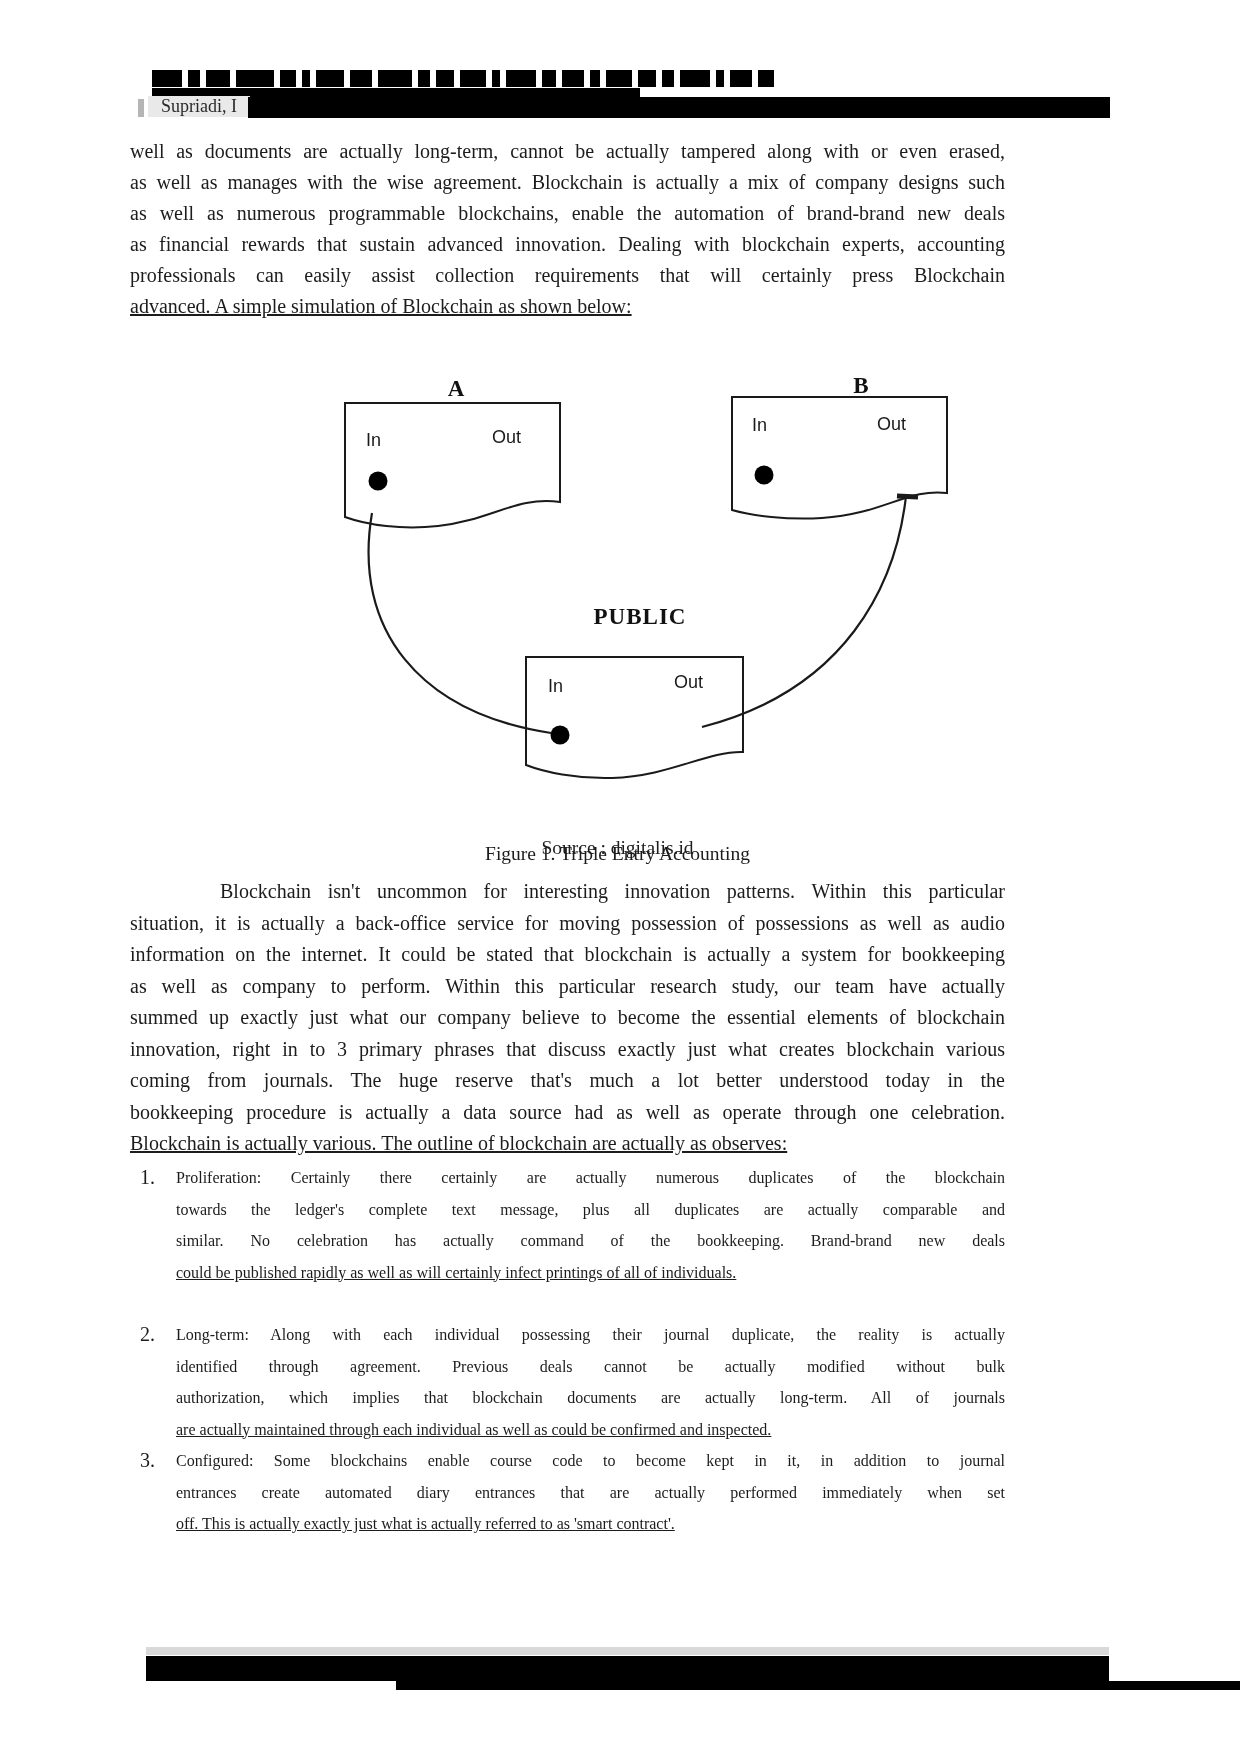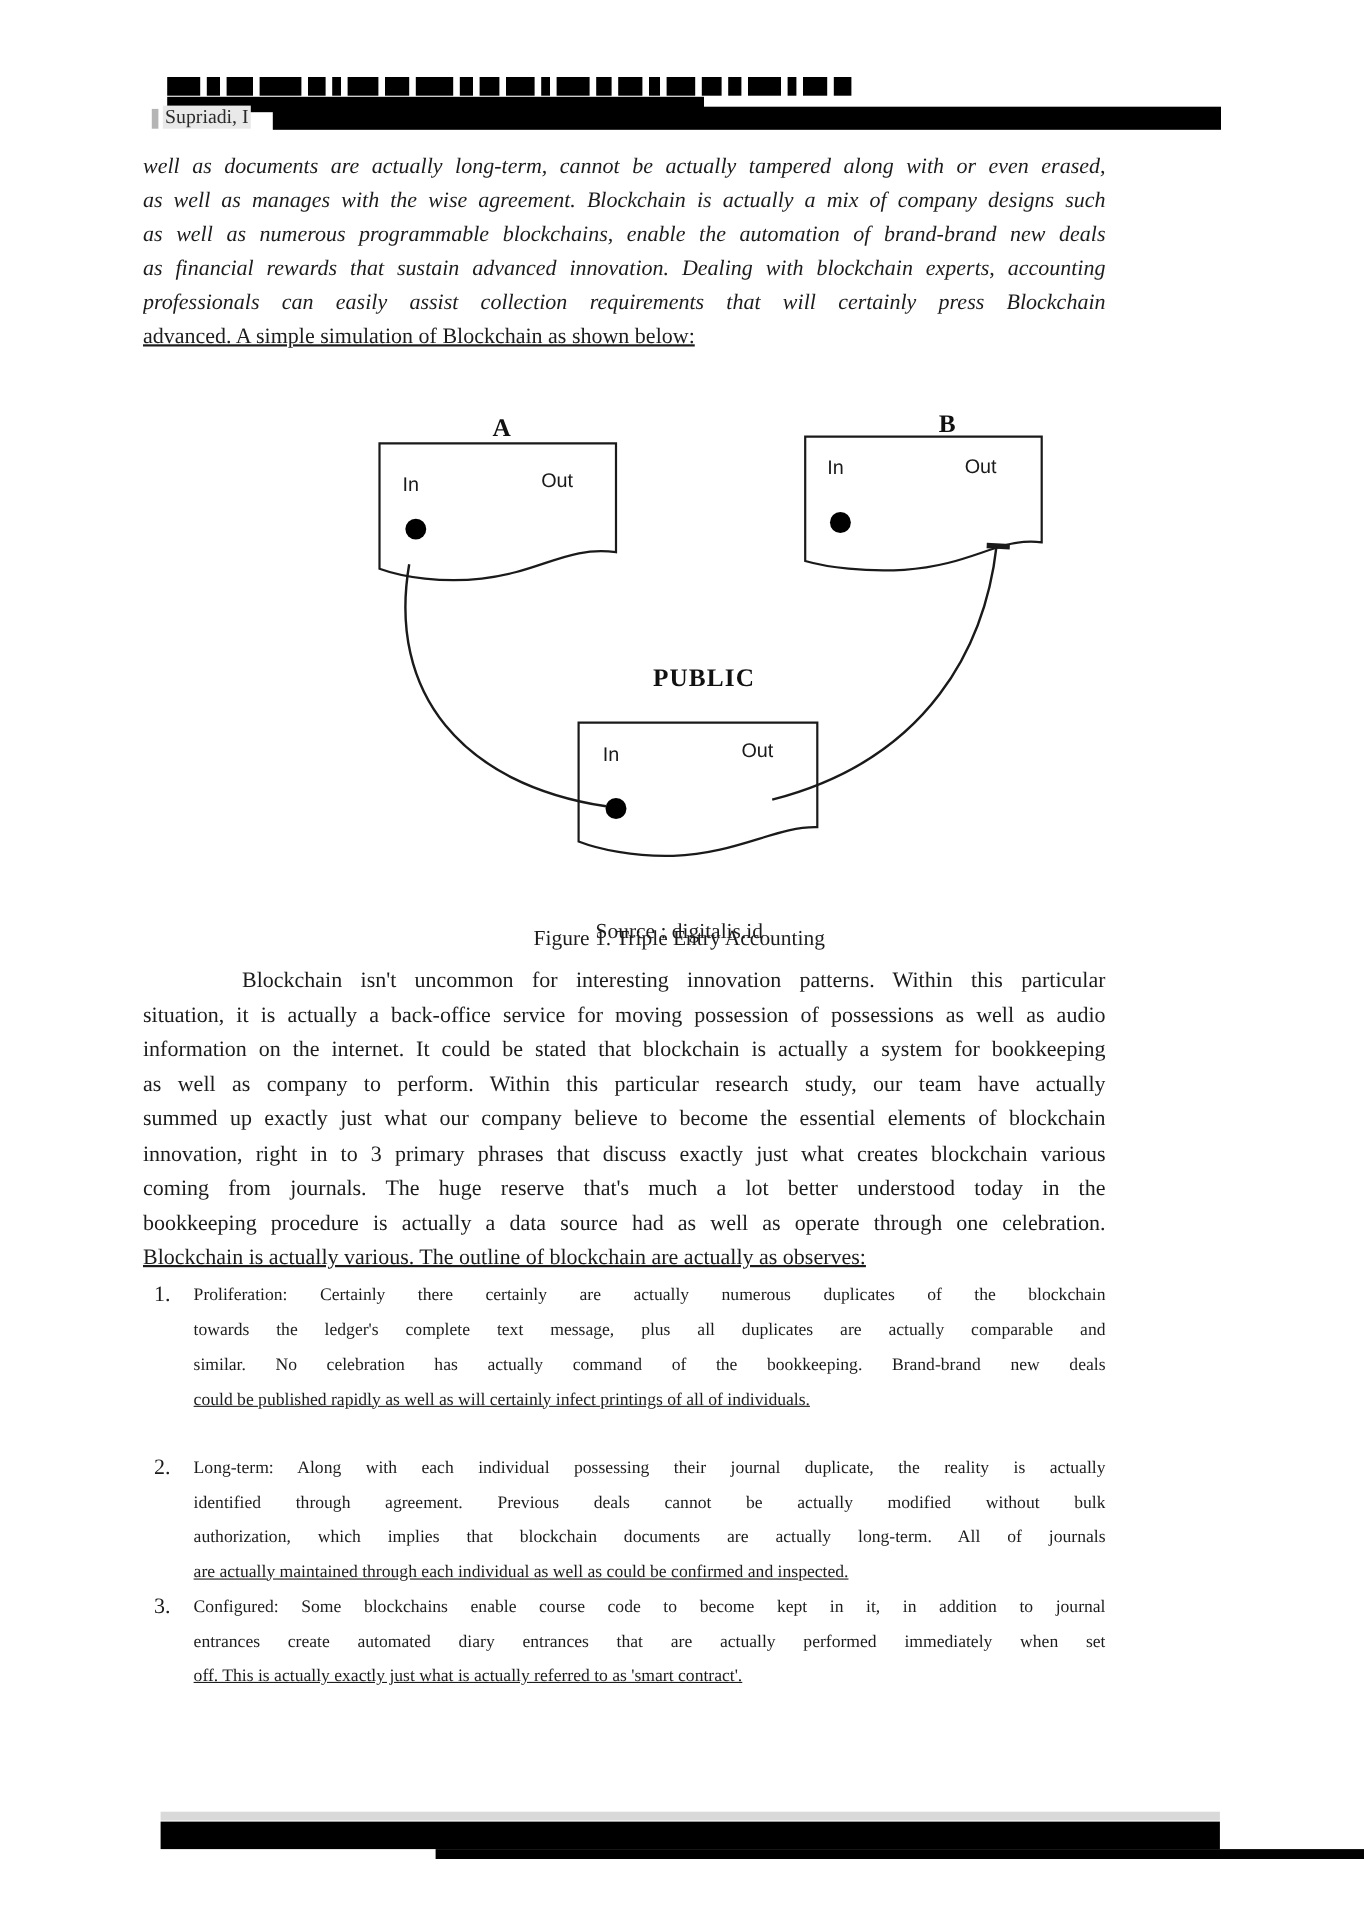--- a/index.html
+++ b/index.html
@@ -5,29 +5,29 @@
   html,body{margin:0;padding:0;background:#ffffff;}
   .page{position:relative;width:1240px;height:1754px;background:#ffffff;overflow:hidden;
         font-family:"Liberation Serif", serif;color:#1c1c1c;}
   .abs{position:absolute;}
 
   
   .redact{background:#000;}
   .title-row{position:absolute;left:152px;top:70px;display:flex;gap:6px;height:17px;}
   .title-row span{display:block;height:17px;background:#000;}
   .author-tick{position:absolute;left:138px;top:99px;width:6px;height:18px;background:#b5b5b5;}
-  .author-text{position:absolute;left:148px;top:96px;font-size:18px;color:#2a2a2a;background:#e9e9e9;padding:0 2px;}
+  .author-text{position:absolute;left:148px;top:96px;font-size:18px;color:#2a2a2a;background:#e9e9e9;padding:0 13px;}
   .author-bar{position:absolute;left:248px;top:97px;width:862px;height:21px;background:#000;}
 
   
   .col{position:absolute;left:130px;width:875px;font-size:20px;line-height:31.5px;}
   .p1{line-height:31px;}
   .ln{display:block;white-space:nowrap;}
   .just{text-align:justify;text-align-last:justify;white-space:normal;height:31.5px;overflow:hidden;}
-  .p1 .just{height:31px;font-style:italic;}
+  .p1 .just{height:31px;}
   .plain{text-align:left;white-space:nowrap;text-decoration:underline;}
   .indent{padding-left:90px;}
 
   
   .li-num{position:absolute;left:140px;width:30px;font-size:20px;line-height:31.5px;}
   .li-body{position:absolute;left:176px;width:829px;font-size:16px;line-height:31.5px;}
 
   
   .figure-svg{position:absolute;left:0;top:330px;}
   .fig-label{font-family:"Liberation Serif", serif;font-weight:bold;font-size:23px;fill:#111;}

